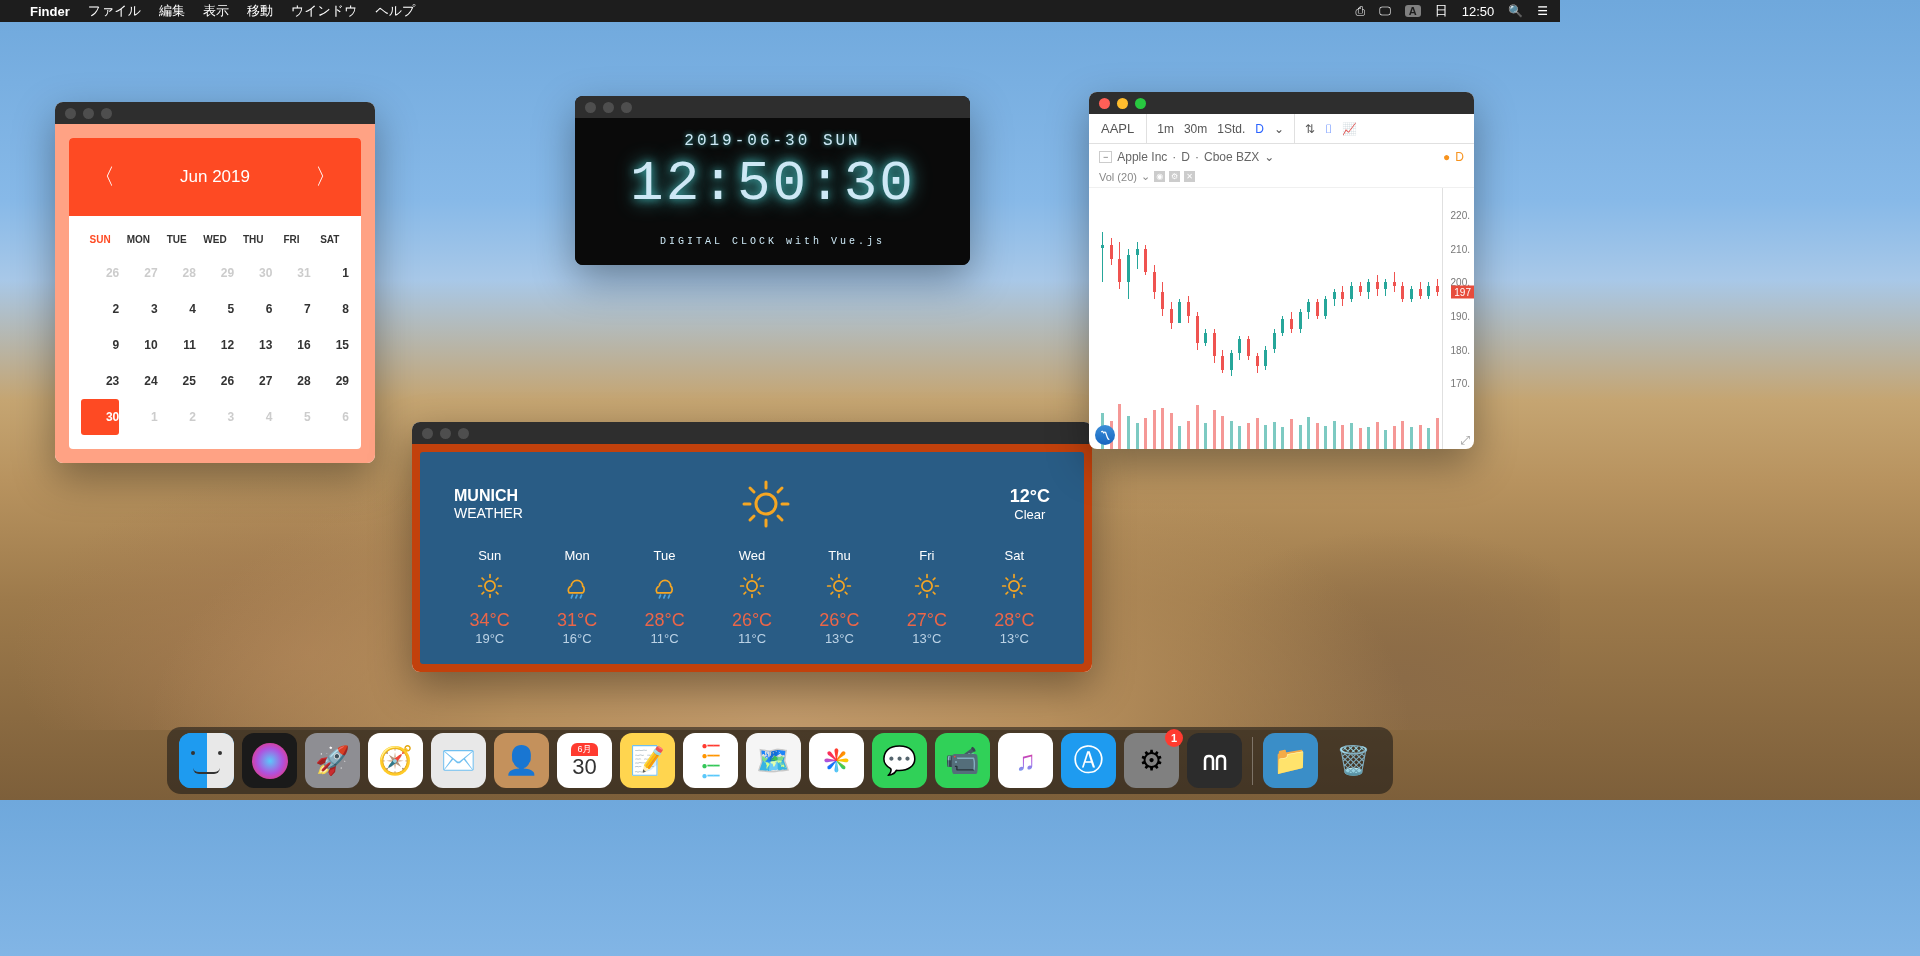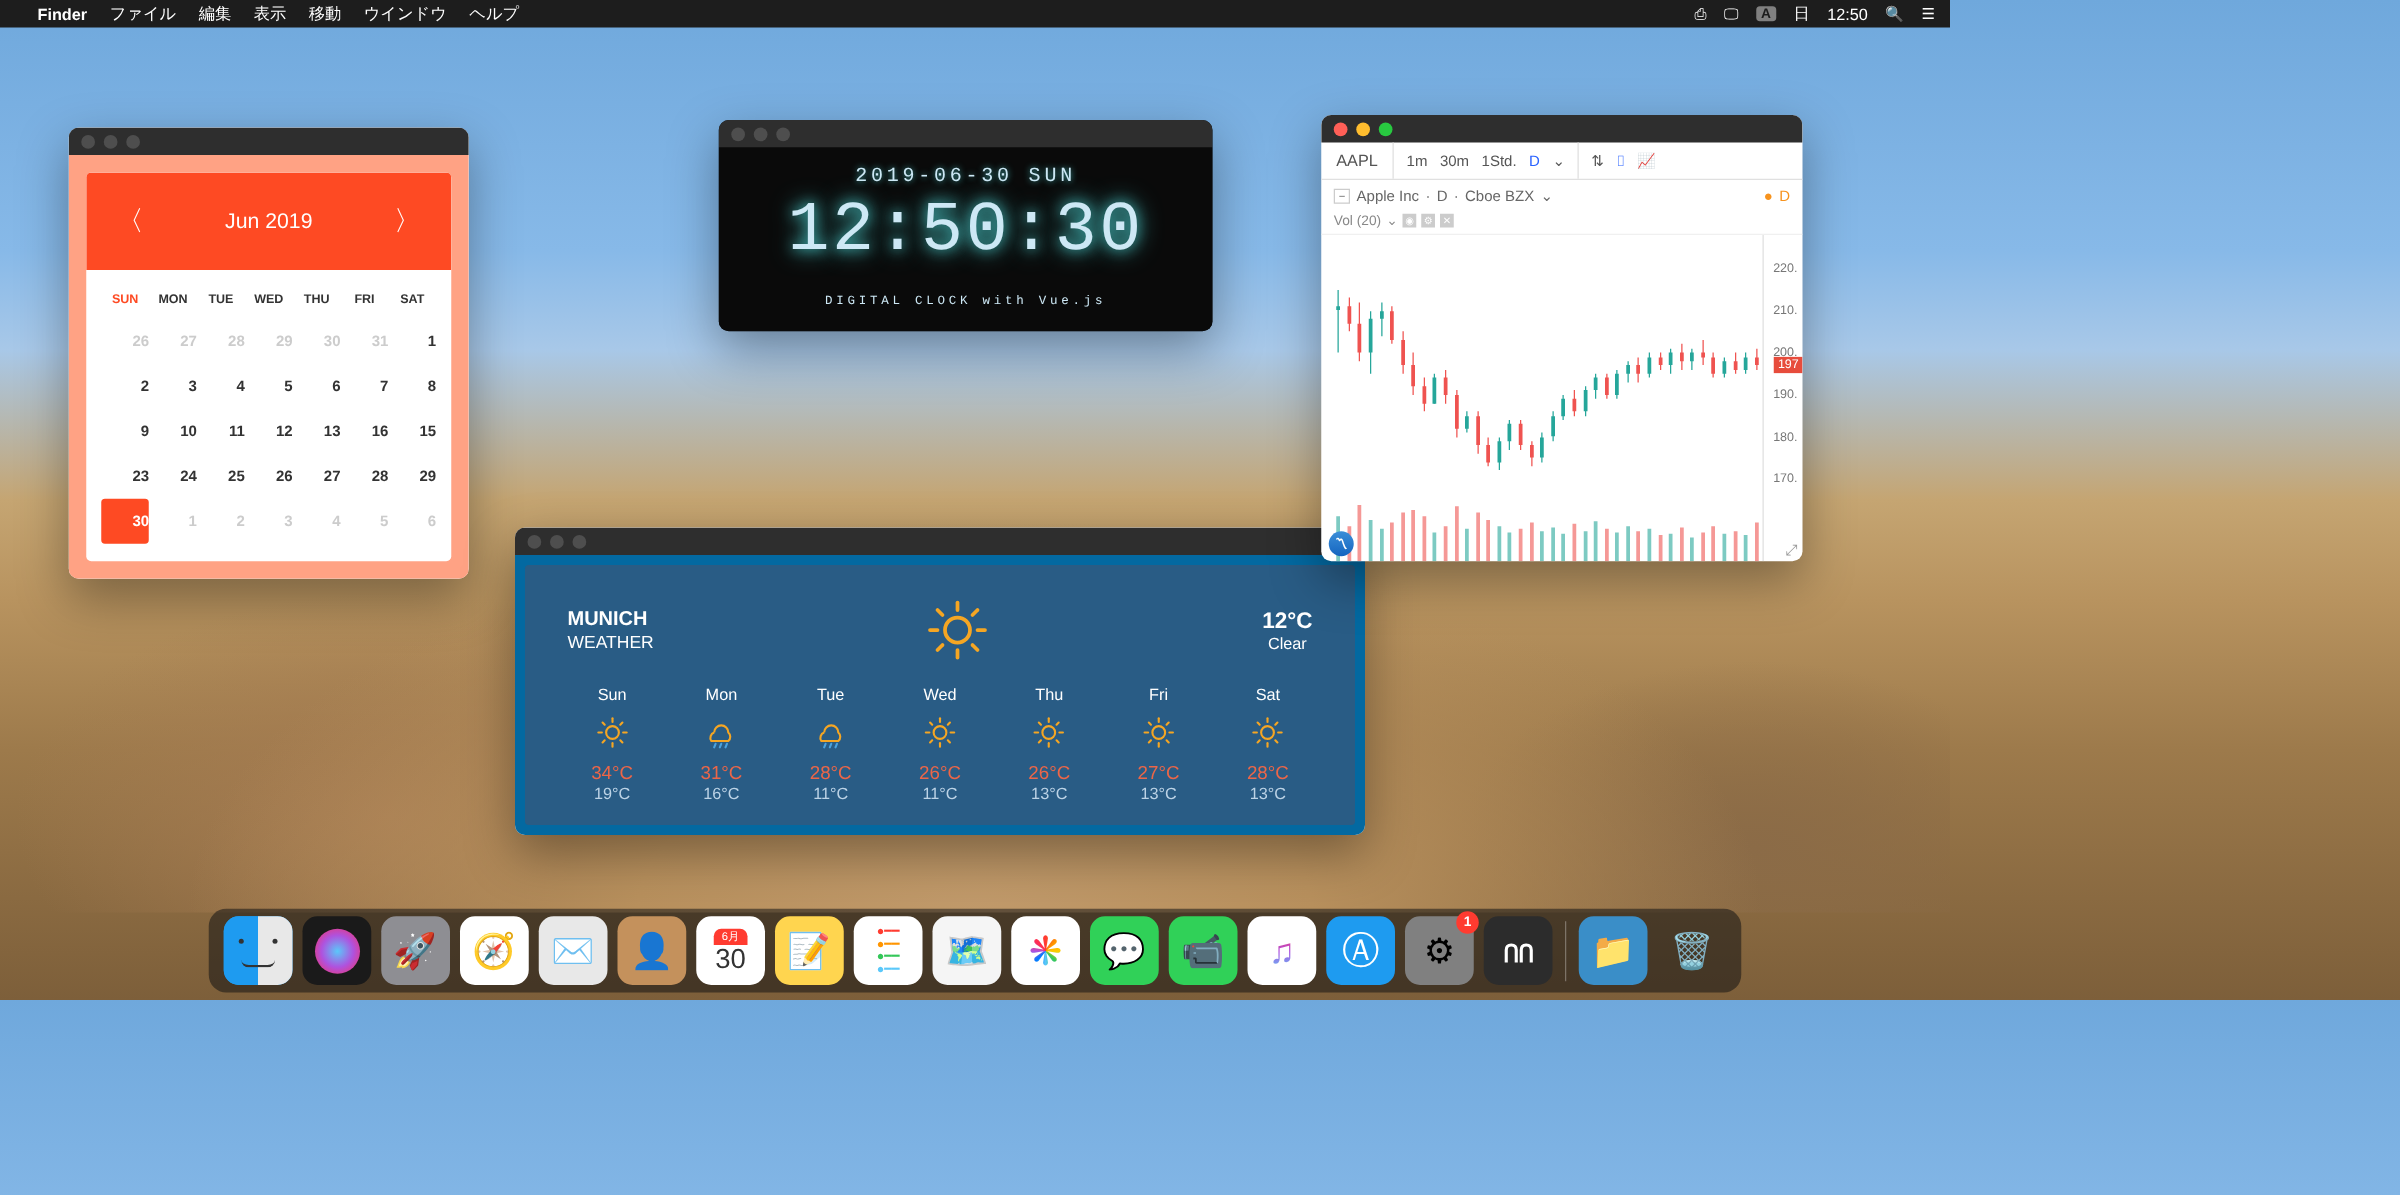--- a/index.html
+++ b/index.html
@@ -83,36 +83,36 @@
   text-align: center;
   padding: 14px 0 18px 0;
   font-family: "Courier New", monospace;
 }
 .clock-date { color: #cde8f5; font-size: 16px; letter-spacing: 3px; text-shadow: 0 0 5px #4bb; }
 .clock-time { color: #cde8f5; font-size: 56px; letter-spacing: 2px; text-shadow: 0 0 10px #4bb, 0 0 20px #4bb; margin-top: 2px; }
 .clock-footer { color: #cde8f5; font-size: 10px; letter-spacing: 3px; margin-top: 20px; }
 
 
 #weather-win { left: 412px; top: 422px; width: 680px; }
-.weather-body { background: #0369a1; padding: 8px; }
+.weather-body { background: #c2410c; padding: 8px; }
 .weather-card { background: #295c85; color: #fff; padding: 18px 28px; border-radius: 3px; }
 .weather-top { display: flex; justify-content: space-between; align-items: center; padding: 4px 6px 14px 6px; }
 .w-loc { font-weight: 700; font-size: 16px; }
 .w-sub { font-size: 14px; }
 .w-temp { font-size: 18px; font-weight: 600; }
 .w-cond { font-size: 13px; text-align: center; }
 .sun-icon svg,.cloud-icon svg { display: block; }
 .weather-days { display: grid; grid-template-columns: repeat(7,1fr); gap: 4px; }
 .w-day { text-align: center; font-size: 13px; }
 .w-day .dname { margin-bottom: 6px; }
-.w-day .hi { color: #ec6648; margin-top: 4px; font-size: 15px; text-align: center; }
+.w-day .hi { color: #ec6648; margin-top: 4px; font-size: 18px; text-align: center; }
 .w-day .lo { color: #bcd3e6; font-size: 13px; }
 
 
-#stock-win { left: 1057px; top: 92px; width: 385px; }
+#stock-win { left: 1089px; top: 92px; width: 385px; }
 .stock-toolbar { display: flex; height: 30px; align-items: center; border-bottom: 1px solid #e0e0e0; font-size: 12px; color: #555; }
 .stock-toolbar .sym { border-right: 1px solid #e0e0e0; padding: 0 12px; height: 100%; display: flex; align-items: center; font-size: 13px; }
 .stock-toolbar .intervals { display: flex; gap: 10px; padding: 0 10px; border-right: 1px solid #e0e0e0; height: 100%; align-items: center; }
 .stock-toolbar .intervals .active { color: #2962ff; }
 .stock-toolbar .tools { display: flex; gap: 10px; padding: 0 10px; align-items: center; height: 100%; }
 .stock-meta { padding: 6px 10px; font-size: 12px; color: #666; display: flex; align-items: center; gap: 5px; }
 .stock-meta .d { color: #f7931e; }
 .stock-vol { padding: 0 10px 4px 10px; font-size: 11px; color: #888; display: flex; align-items: center; gap: 4px; }
 .vol-ctrl { width: 11px; height: 11px; background: #ccc; display: inline-flex; align-items: center; justify-content: center; font-size: 8px; color: #fff; }
 .chart-area { position: relative; height: 262px; border-top: 1px solid #f0f0f0; }

